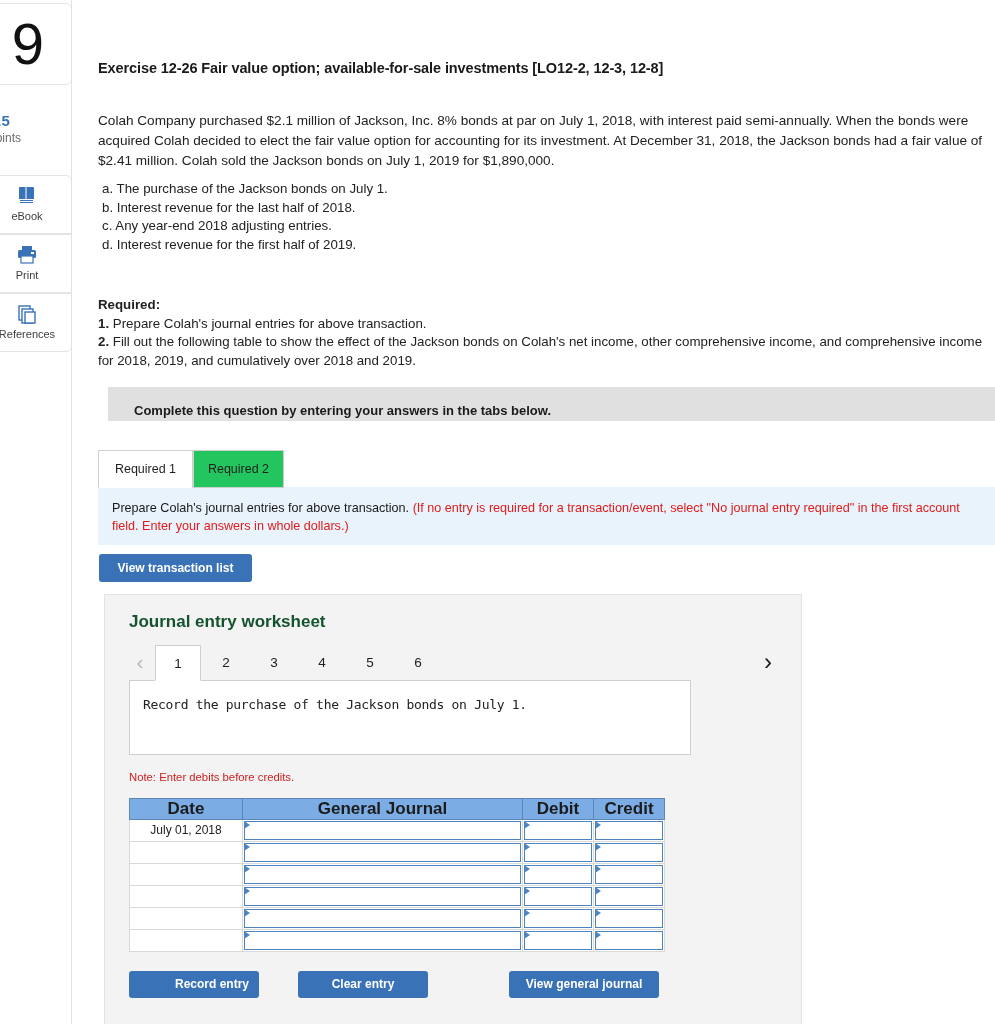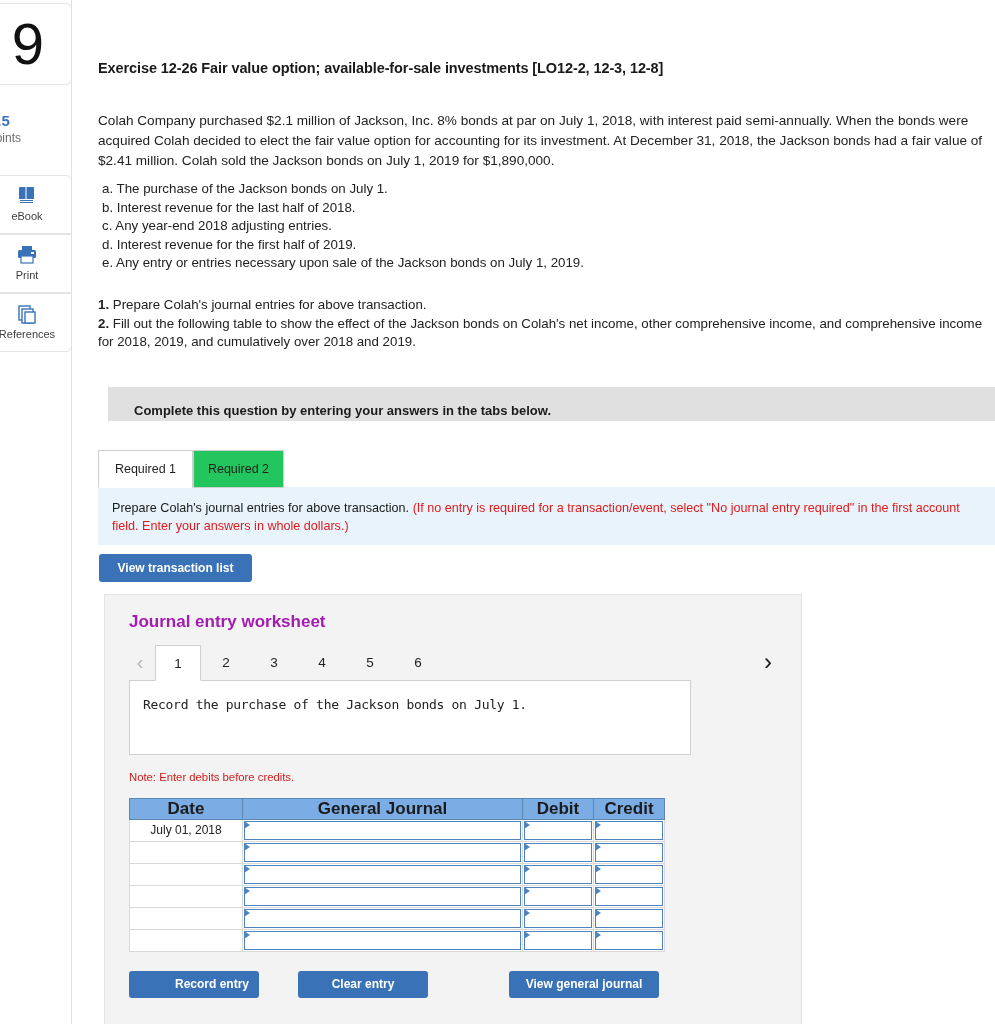--- a/index.html
+++ b/index.html
@@ -254,21 +254,21 @@
     border: 1px solid #e3e3e3;
     border-bottom: none;
     box-sizing: border-box;
   }
   #worksheet-title {
     position: absolute;
     left: 24px;
     top: 17px;
     font-size: 17px;
     font-weight: 700;
-    color: #a21caf;
+    color: #14532d;
   }
 
   
   #pager {
     position: absolute;
     left: 24px;
     top: 50px;
     width: 650px;
     height: 36px;
   }
@@ -478,24 +478,24 @@
 
   <div id="exercise-title">Exercise 12-26 Fair value option; available-for-sale investments [LO12-2, 12-3, 12-8]</div>
 
   <div id="problem-paragraph">Colah Company purchased $2.1 million of Jackson, Inc. 8% bonds at par on July 1, 2018, with interest paid semi-annually. When the bonds were acquired Colah decided to elect the fair value option for accounting for its investment. At December 31, 2018, the Jackson bonds had a fair value of $2.41 million. Colah sold the Jackson bonds on July 1, 2019 for $1,890,000.</div>
 
   <div id="requirement-list">
     <span class="req-item">a. The purchase of the Jackson bonds on July 1.</span>
     <span class="req-item">b. Interest revenue for the last half of 2018.</span>
     <span class="req-item">c. Any year-end 2018 adjusting entries.</span>
     <span class="req-item">d. Interest revenue for the first half of 2019.</span>
-    <span class="req-item">e. Any entry or entries necessary upon sale of the Jackson bonds on July 1, 2019.</span>
   </div>
 
   <div id="required-block">
+    <span id="required-heading">Required:</span>
     <span class="required-line"><span class="req-num">1.</span><span> Prepare Colah's journal entries for above transaction.</span></span>
     <span class="required-line"><span class="req-num">2.</span><span> Fill out the following table to show the effect of the Jackson bonds on Colah's net income, other comprehensive income, and comprehensive income for 2018, 2019, and cumulatively over 2018 and 2019.</span></span>
   </div>
 
   <div id="complete-banner">
     <div id="complete-banner-text">Complete this question by entering your answers in the tabs below.</div>
   </div>
 
   <div id="tab-strip">
     <div class="tab" id="tab-required-1">Required 1</div>

